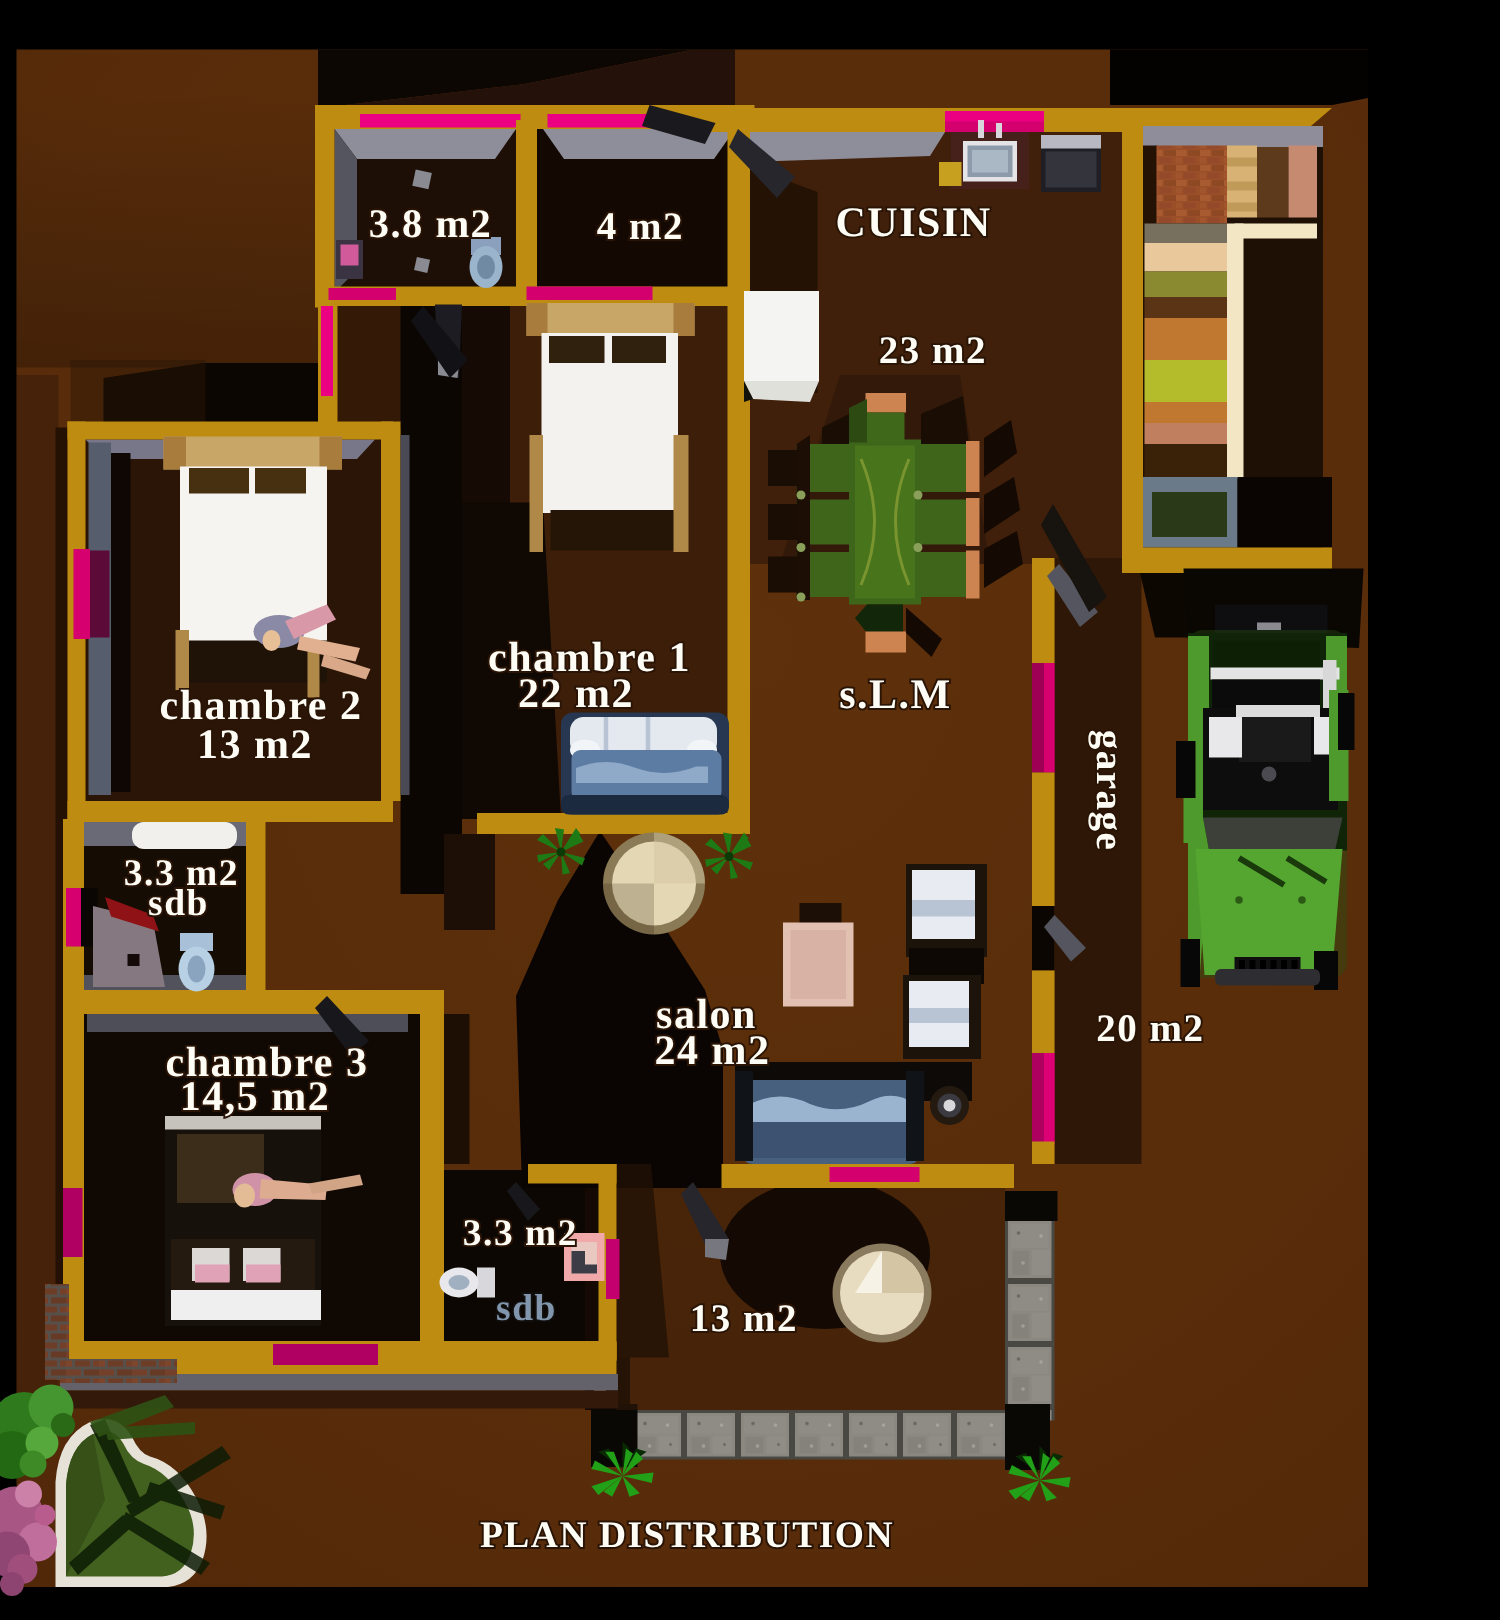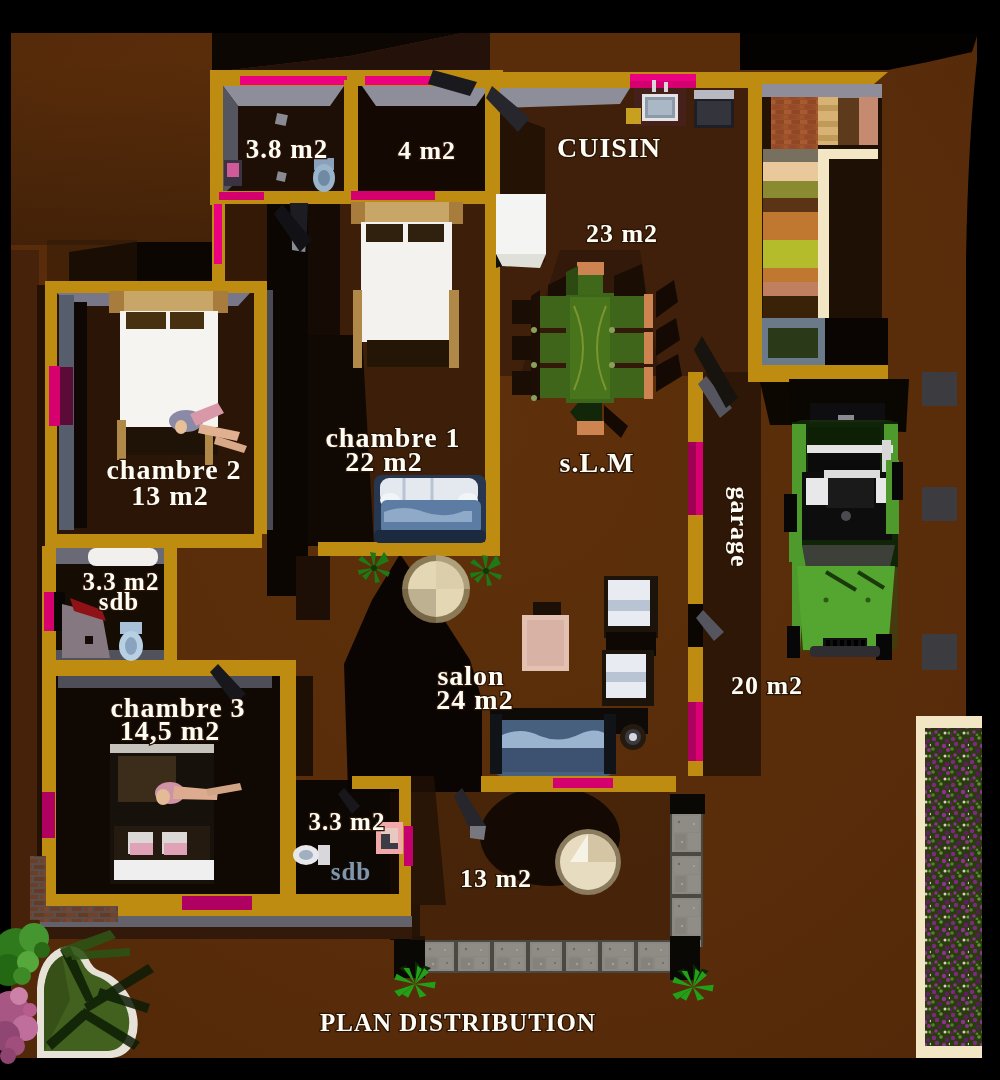--- a/index.html
+++ b/index.html
@@ -1,16 +1,16 @@
 <!DOCTYPE html>
 <html><head>
 <meta charset="utf-8">
 <style>
 html,body{margin:0;padding:0;background:#000;}
-#stage{position:relative;width:1000px;height:1080px;overflow:hidden;}
+#stage{position:relative;width:912px;height:1080px;overflow:hidden;}
 text{font-family:"Liberation Serif",serif;font-weight:bold;}
 .lbl{fill:#fdfdf6;stroke:#2a1405;stroke-width:2.6px;paint-order:stroke;letter-spacing:1px;}
 .lbl2{fill:#8195ad;stroke:#12100e;stroke-width:2.2px;paint-order:stroke;letter-spacing:1px;}
 </style>
 </head>
 <body>
 <div id="stage">
 <svg width="1000" height="1080" viewBox="0 0 1000 1080">
 <defs>
 <linearGradient id="tlshade" x1="0" y1="0" x2="0" y2="1">

